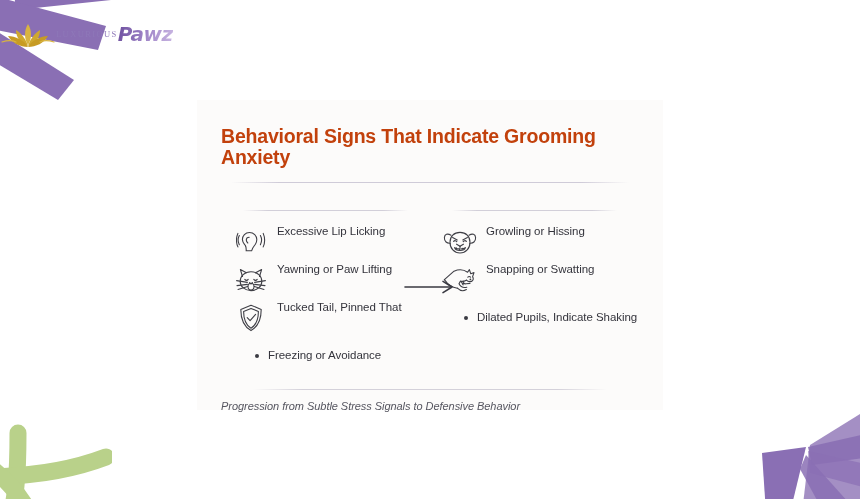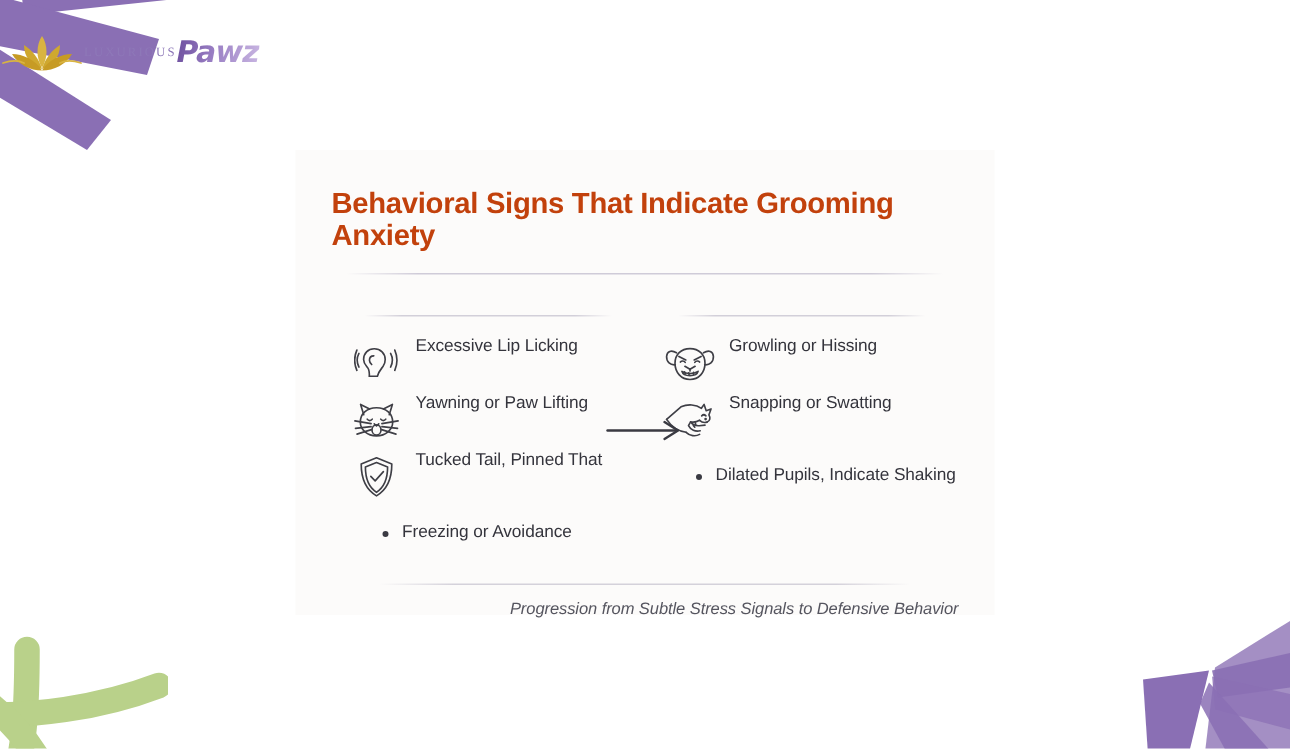--- a/index.html
+++ b/index.html
@@ -158,21 +158,21 @@
     height: 16px;
   }
 
   
   .footer-rule {
     height: 1px;
     margin: 16px 32px 0 32px;
     background: linear-gradient(to right, rgba(190,185,200,0) 0%, #d4d1da 14%, #d4d1da 86%, rgba(190,185,200,0) 100%);
   }
   .card-footer {
-    text-align: right;
+    text-align: left;
     font-size: 11px;
     font-style: italic;
     color: #55555f;
     margin-top: 10px;
     letter-spacing: -0.05px;
   }
 </style>
 </head>
 <body>
 

